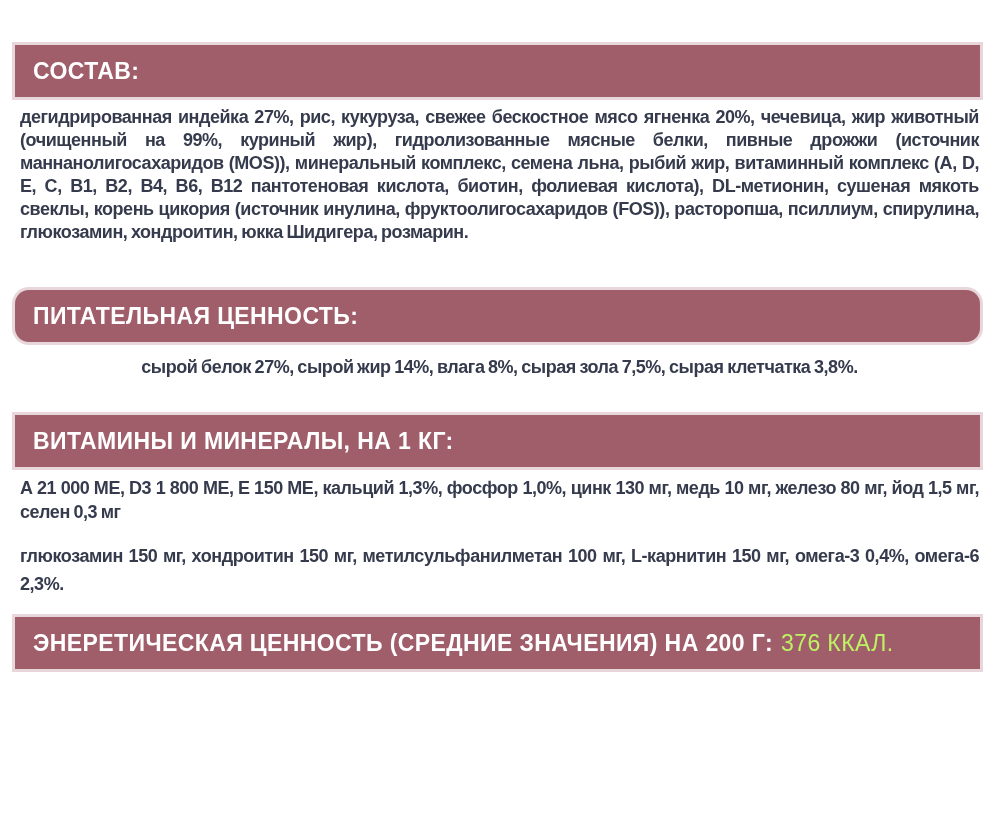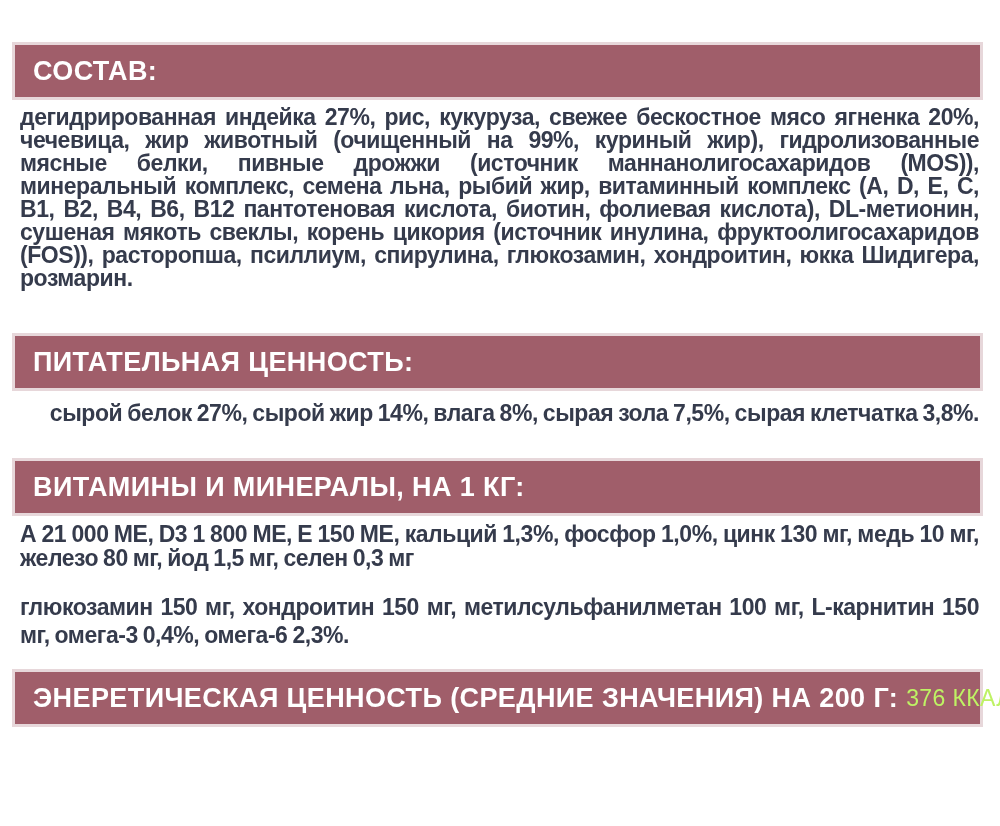--- a/index.html
+++ b/index.html
@@ -25,48 +25,48 @@
     box-sizing: border-box;
     background: #a05e6a;
     box-shadow: 0 0 0 3px rgba(160, 94, 106, 0.25);
     display: flex;
     align-items: center;
     padding-left: 18px;
     padding-right: 12px;
   }
   .bar .title {
     color: #ffffff;
-    font-size: 27px;
+    font-size: 23px;
     font-weight: 700;
     letter-spacing: 0.4px;
     white-space: nowrap;
   }
   .bar .value {
     color: #bef264;
     font-size: 23px;
     font-weight: 400;
     letter-spacing: 0.4px;
     margin-left: 8px;
     white-space: nowrap;
   }
   .body-text {
     margin-left: 20px;
     margin-right: 21px;
     color: #353b4c;
-    font-size: 23px;
+    font-size: 18px;
     font-weight: 700;
     letter-spacing: -0.45px;
     word-spacing: -1px;
     text-align: justify;
   }
   .t1 { margin-top: 9px;  line-height: 23px; }
-  .t2 { margin-top: 14px; line-height: 23px; text-align: right; }
+  .t2 { margin-top: 14px; line-height: 23px; text-align: center; }
   .t3 { margin-top: 9px;  line-height: 24px; }
   .t4 { margin-top: 17px; line-height: 28px; }
-  .bar2 { margin-top: 46px; }
+  .bar2 { margin-top: 46px; border-radius: 14px; }
   .bar3 { margin-top: 36px; }
   .bar4 { margin-top: 37px; }
   .bar5 { margin-top: 19px; }
 </style>
 </head>
 <body>
 
 <div class="page">
 
   <div class="bar bar1">

